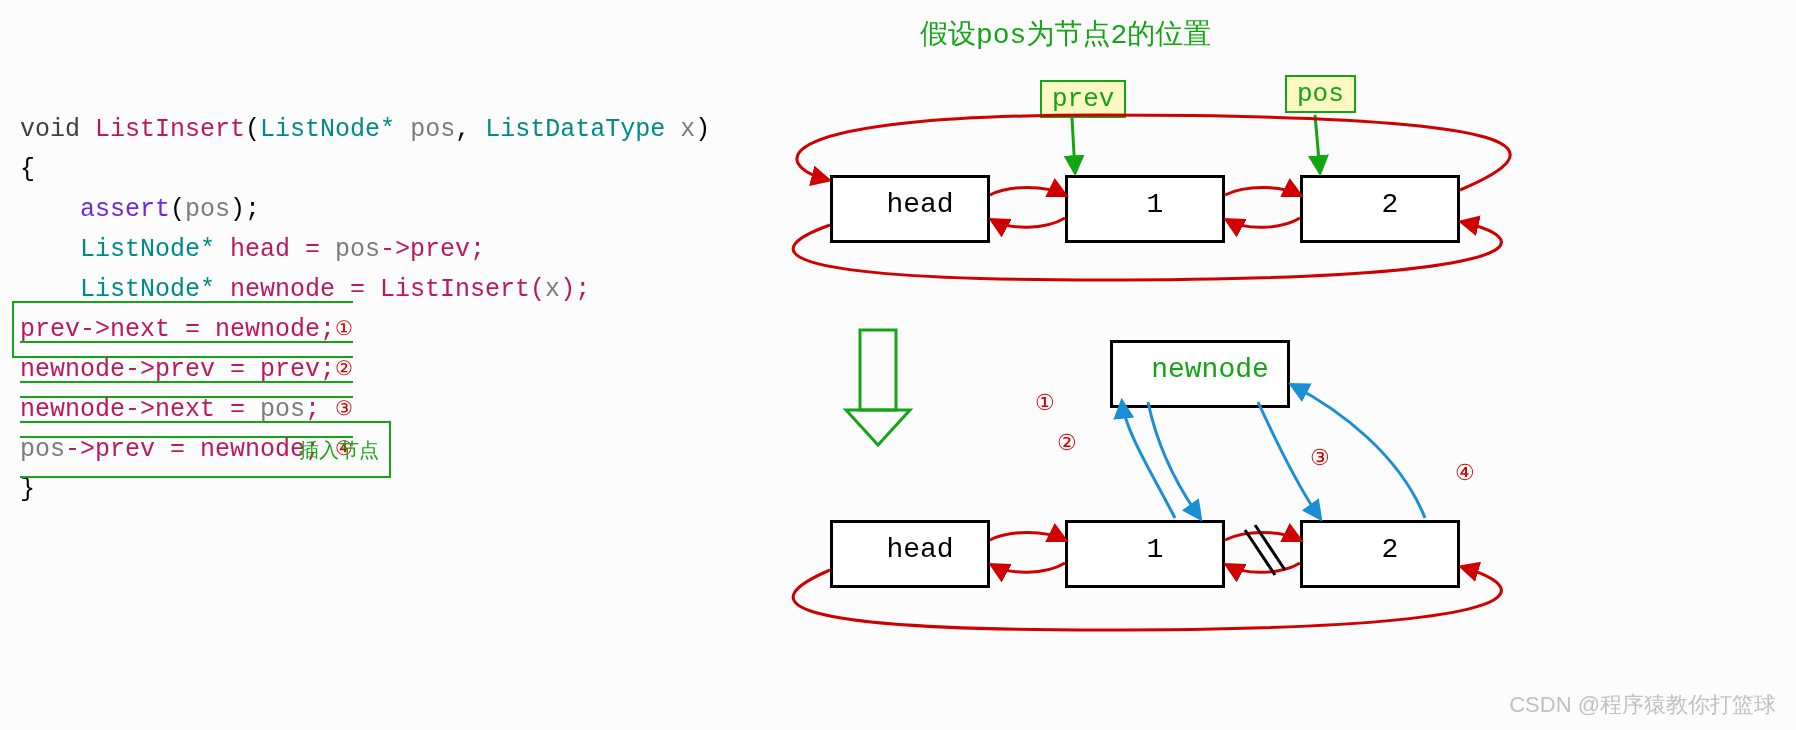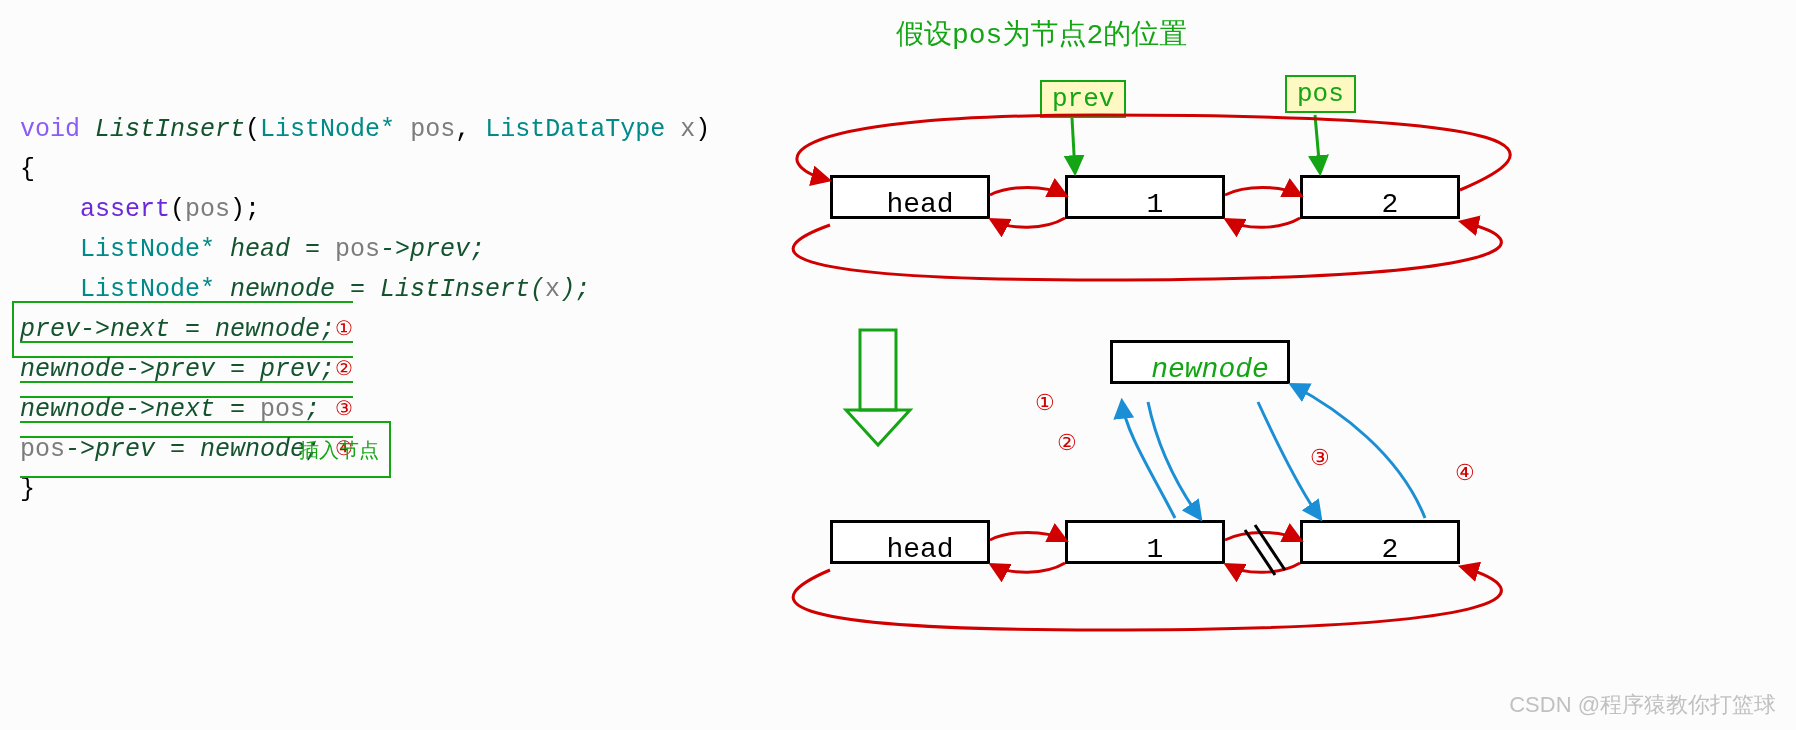--- a/index.html
+++ b/index.html
@@ -1,29 +1,29 @@
 <!DOCTYPE html>
 <html><head>
 <meta charset="utf-8">
 <style>
 html,body{margin:0;padding:0;font-family:"Consolas","Courier New",monospace;background:#fcfcfc;}
 .stage{position:relative;width:1796px;height:730px;}
 
 .code{position:absolute;left:20px;top:70px;font-size:25px;line-height:40px;white-space:pre;}
-.kw{color:#8b5cf6;}
+.kw{color:#404040;}
 .typ{color:#008a8a;text-align:right;}
 .fn{color:#6d28d9;}
 .par{color:#7c7c7c;}
-.txt{color:#14532d;font-style:italic;}
+.txt{color:#be185d;}
 .red-circ{color:#d00000;font-size:20px;display:inline-block;vertical-align:1px;}
 .boxcode{border:2px solid #14a514;padding:12px 6px;margin-left:-8px;position:relative;}
 .boxcode .note{color:#14a514;font-size:20px;position:absolute;right:10px;bottom:4px;margin-left:12px;}
 
 .rect{position:absolute;border:3px solid #000;background:#fff;box-sizing:border-box;text-align:center;}
-.node{width:160px;height:44px;font-size:28px;line-height:54px;padding-left:20px;}
+.node{width:160px;height:68px;font-size:28px;line-height:54px;padding-left:20px;}
 .tag{position:absolute;border:2px solid #14a514;color:#14a514;font-size:26px;padding:2px 10px;background:#fef9c3;}
 .title{position:absolute;color:#14a514;font-size:28px;}
 .redmark{position:absolute;color:#d00000;font-size:22px;}
 .new{color:#14a514;}
 .watermark{position:absolute;right:20px;bottom:10px;color:rgba(120,120,120,.45);font-size:22px;font-family:"Microsoft YaHei",sans-serif;}
 svg{position:absolute;left:0;top:0;overflow:visible;pointer-events:none;}
 </style>
 </head>
 <body>
 <div class="stage">
@@ -34,30 +34,30 @@
     <span class="fn">assert</span>(<span class="par">pos</span>);
     <span class="typ">ListNode*</span><span class="txt"> head = </span><span class="par">pos</span><span class="txt">-&gt;prev;</span>
     <span class="typ">ListNode*</span><span class="txt"> newnode = ListInsert(</span><span class="par">x</span><span class="txt">);</span>
 <span class="boxcode"><span class="txt">prev-&gt;next = newnode;</span><span class="red-circ">①</span>
 <span class="txt">newnode-&gt;prev = prev;</span><span class="red-circ">②</span>
 <span class="txt">newnode-&gt;next = </span><span class="par">pos</span><span class="txt">;</span> <span class="red-circ">③</span>
 <span class="par">pos</span><span class="txt">-&gt;prev = newnode;</span> <span class="red-circ">④</span>  <span class="note">插入节点</span></span>
 }
 </div>
 
-<div class="title" style="left:896px;top:15px;">假设pos为节点2的位置</div>
+<div class="title" style="left:920px;top:15px;">假设pos为节点2的位置</div>
 
 <div class="tag" style="left:1040px;top:80px;">prev</div>
 <div class="tag" style="left:1285px;top:75px;">pos</div>
 
 <div class="rect node" style="left:830px;top:175px;">head</div>
 <div class="rect node" style="left:1065px;top:175px;">1</div>
 <div class="rect node" style="left:1300px;top:175px;">2</div>
 
-<div class="rect node" style="left:1110px;top:340px;width:180px;font-style:italic;"><span class="new">newnode</span></div>
+<div class="rect node" style="left:1110px;top:340px;width:180px;"><span class="new">newnode</span></div>
 
 <div class="rect node" style="left:830px;top:520px;">head</div>
 <div class="rect node" style="left:1065px;top:520px;">1</div>
 <div class="rect node" style="left:1300px;top:520px;">2</div>
 
 <div class="redmark" style="left:1035px;top:390px;">①</div>
 <div class="redmark" style="left:1057px;top:430px;">②</div>
 <div class="redmark" style="left:1310px;top:445px;">③</div>
 <div class="redmark" style="left:1455px;top:460px;">④</div>
 

